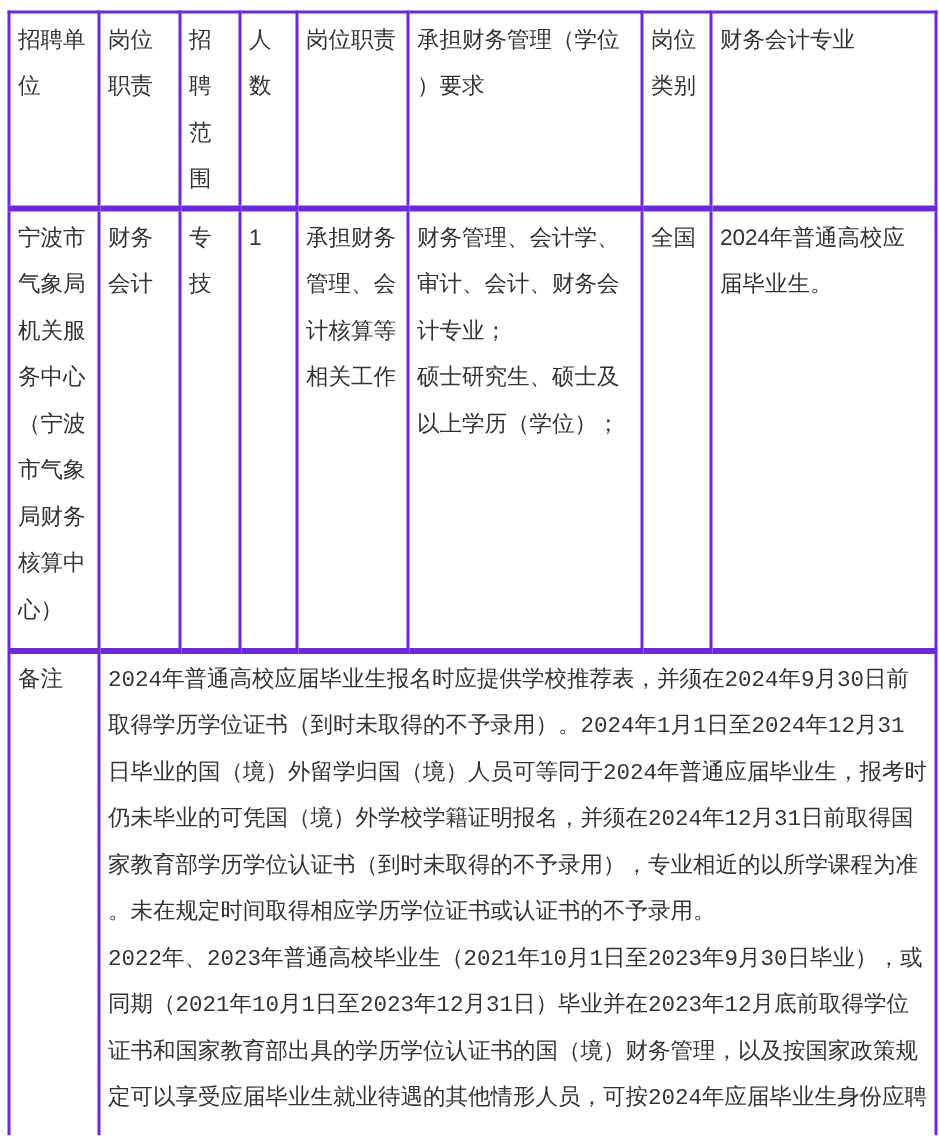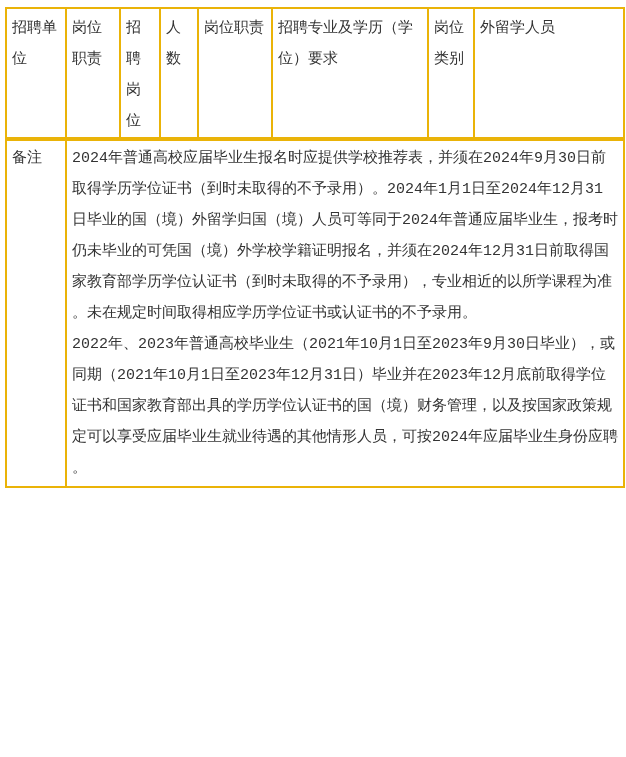--- a/index.html
+++ b/index.html
@@ -17,21 +17,21 @@
     overflow: hidden;
   }
   table.recruit {
     border-collapse: collapse;
     table-layout: fixed;
     margin: 7px 0 0 5px;
     width: 618px;
   }
   table.recruit th,
   table.recruit td {
-    border: 2px solid #eab308;
+    border: 2px solid #6d28d9;
     vertical-align: top;
     text-align: left;
     font-weight: normal;
     font-size: 15px;
     line-height: 31px;
     padding: 2px 5px;
     word-break: break-all;
     line-break: anywhere;
     overflow: hidden;
   }
@@ -64,26 +64,39 @@
       <col style="width:38px">
       <col style="width:74px">
       <col style="width:156px">
       <col style="width:46px">
       <col style="width:150px">
     </colgroup>
     <tbody>
       <tr class="header-row">
         <th>招聘单位</th>
         <th>岗位职责</th>
-        <th>招聘岗位</th>
+        <th>招聘范围</th>
         <th>人数</th>
         <th>岗位职责</th>
-        <th>招聘专业及学历（学位）要求</th>
+        <th>承担财务管理（学位）要求</th>
         <th>岗位类别</th>
-        <th>外留学人员</th>
+        <th>财务会计专业</th>
+      </tr>
+      <tr class="data-row">
+        <td>宁波市气象局机关服务中心（宁波市气象局财务核算中心）</td>
+        <td>财务会计</td>
+        <td>专技</td>
+        <td>1</td>
+        <td>承担财务管理、会计核算等相关工作</td>
+        <td>
+          <p>财务管理、会计学、审计、会计、财务会计专业；</p>
+          <p>硕士研究生、硕士及以上学历（学位）；</p>
+        </td>
+        <td>全国</td>
+        <td>2024年普通高校应届毕业生。</td>
       </tr>
       <tr class="remarks-row">
         <td>备注</td>
         <td class="remarks-content" colspan="7">
           <p>2024年普通高校应届毕业生报名时应提供学校推荐表，并须在2024年9月30日前取得学历学位证书（到时未取得的不予录用）。2024年1月1日至2024年12月31日毕业的国（境）外留学归国（境）人员可等同于2024年普通应届毕业生，报考时仍未毕业的可凭国（境）外学校学籍证明报名，并须在2024年12月31日前取得国家教育部学历学位认证书（到时未取得的不予录用），专业相近的以所学课程为准。未在规定时间取得相应学历学位证书或认证书的不予录用。</p>
           <p>2022年、2023年普通高校毕业生（2021年10月1日至2023年9月30日毕业），或同期（2021年10月1日至2023年12月31日）毕业并在2023年12月底前取得学位证书和国家教育部出具的学历学位认证书的国（境）财务管理，以及按国家政策规定可以享受应届毕业生就业待遇的其他情形人员，可按2024年应届毕业生身份应聘。</p>
         </td>
       </tr>
     </tbody>
   </table>

